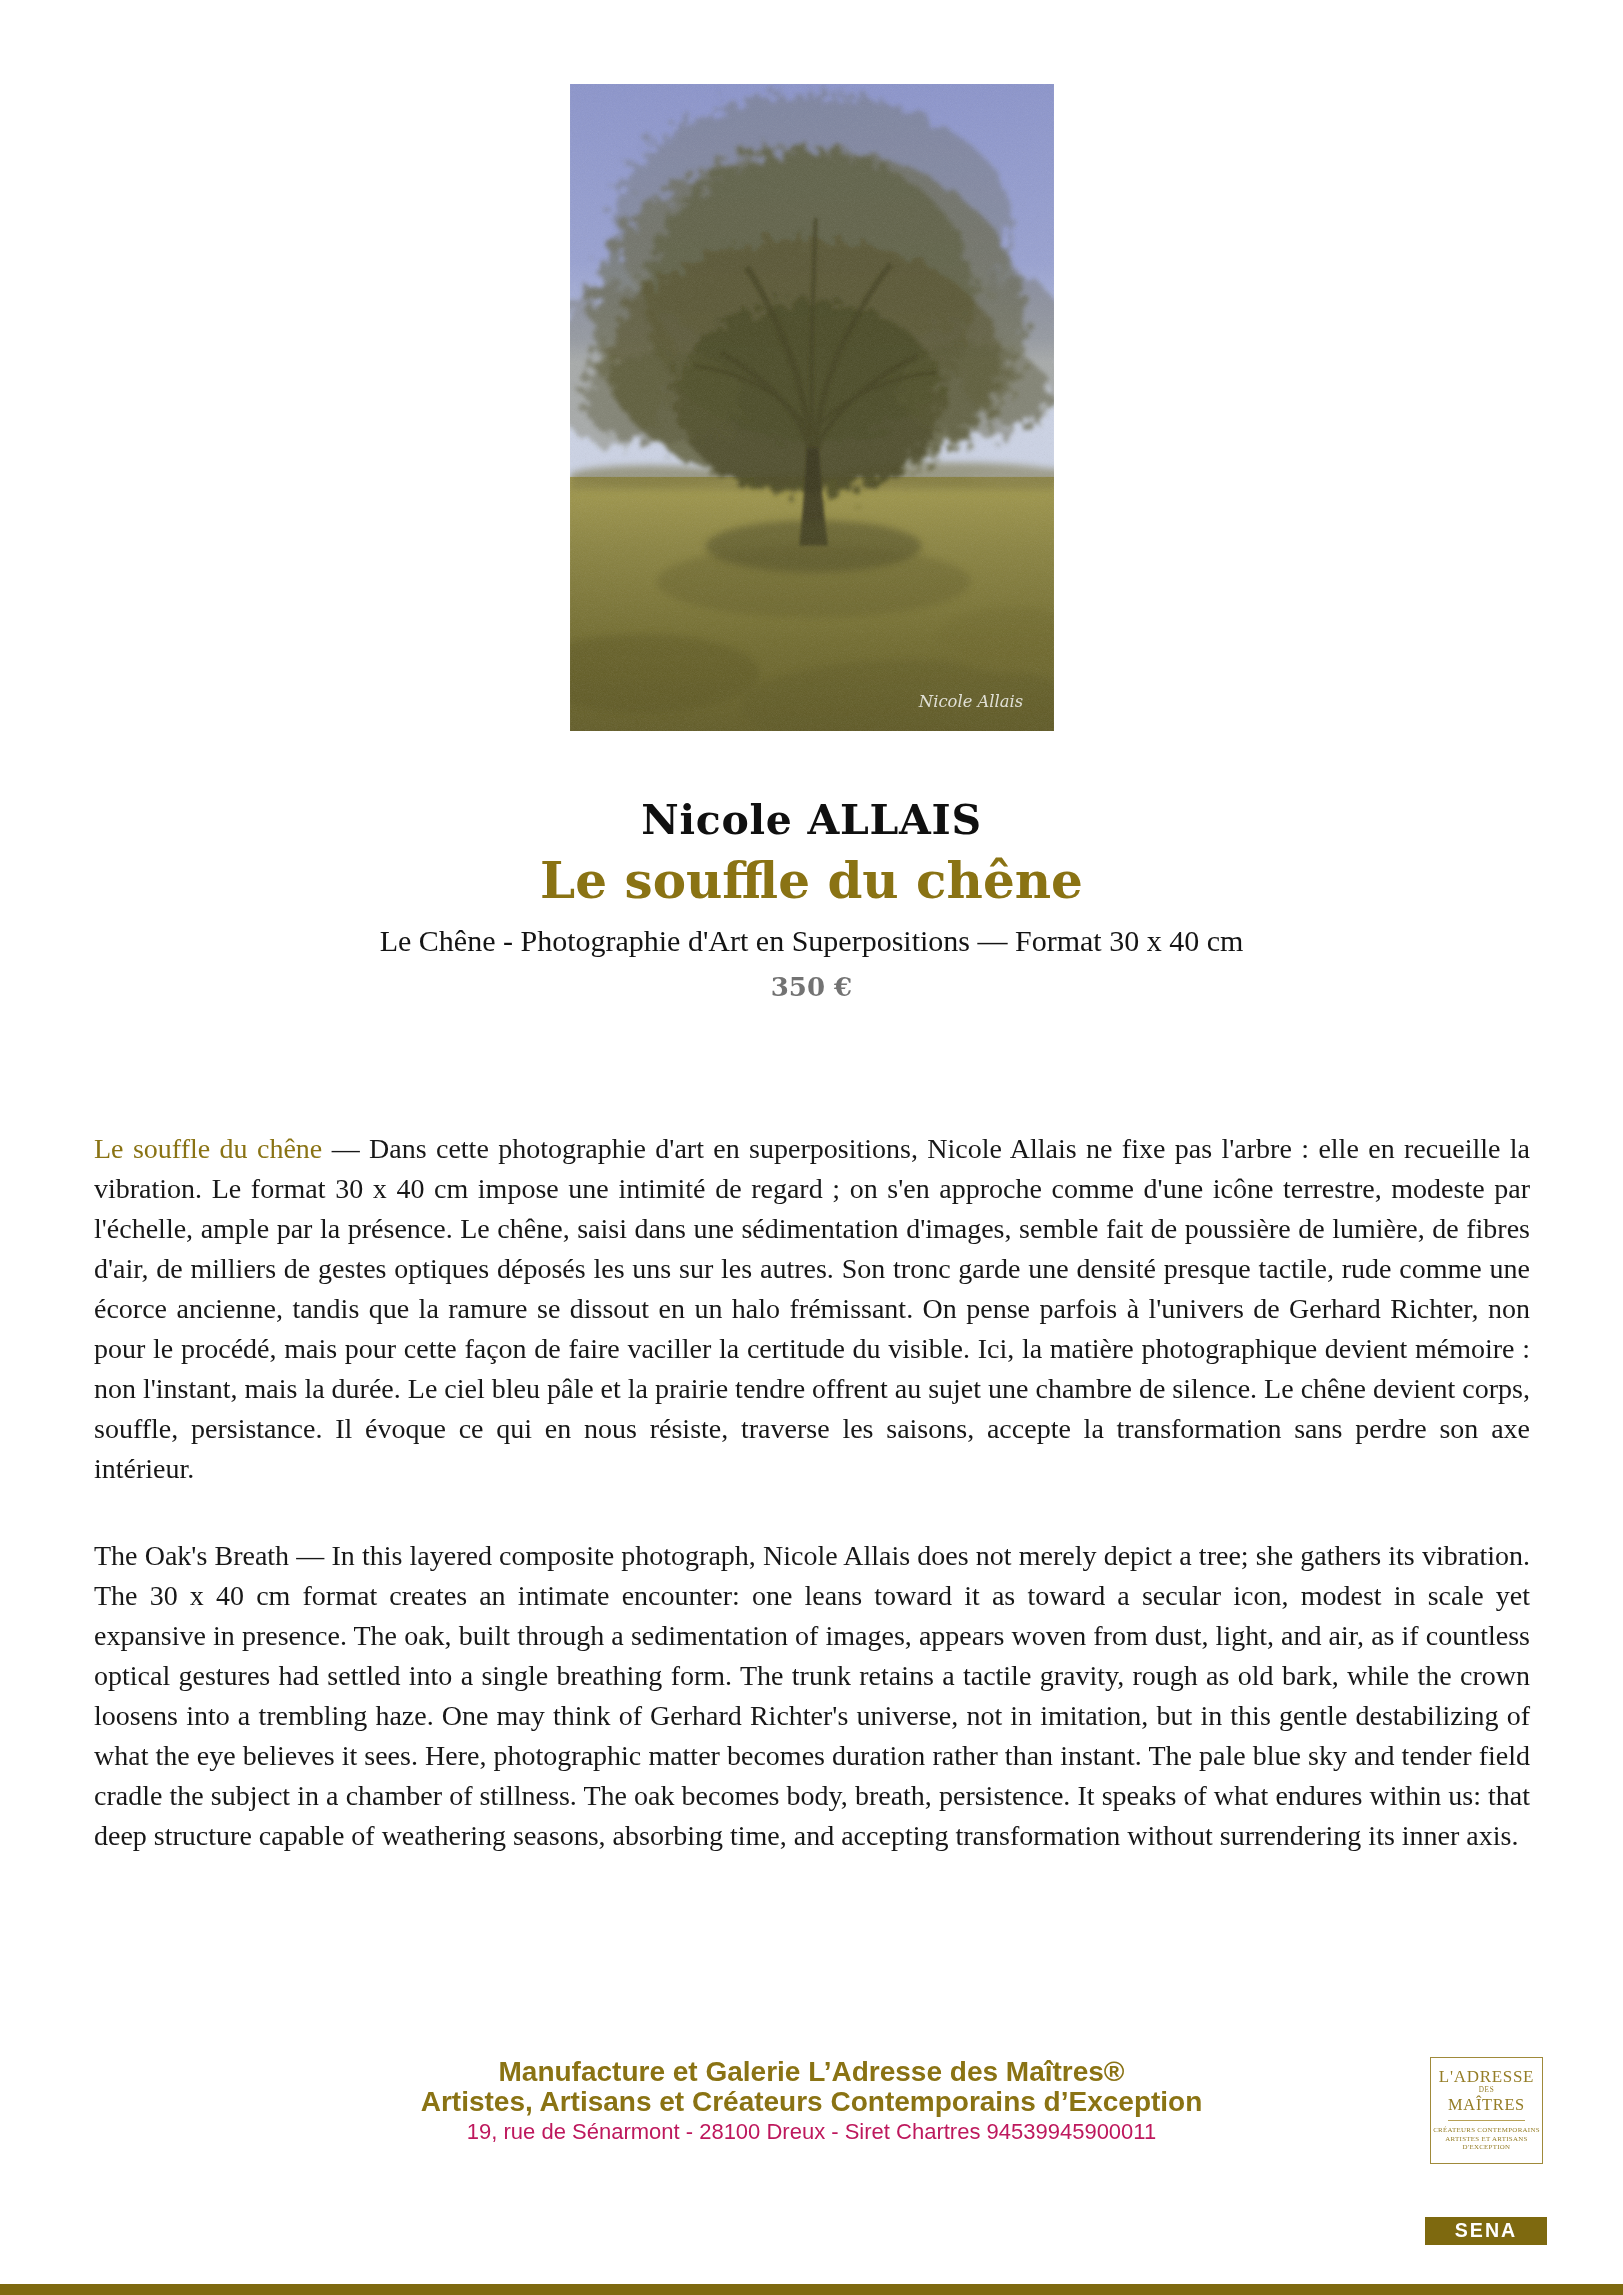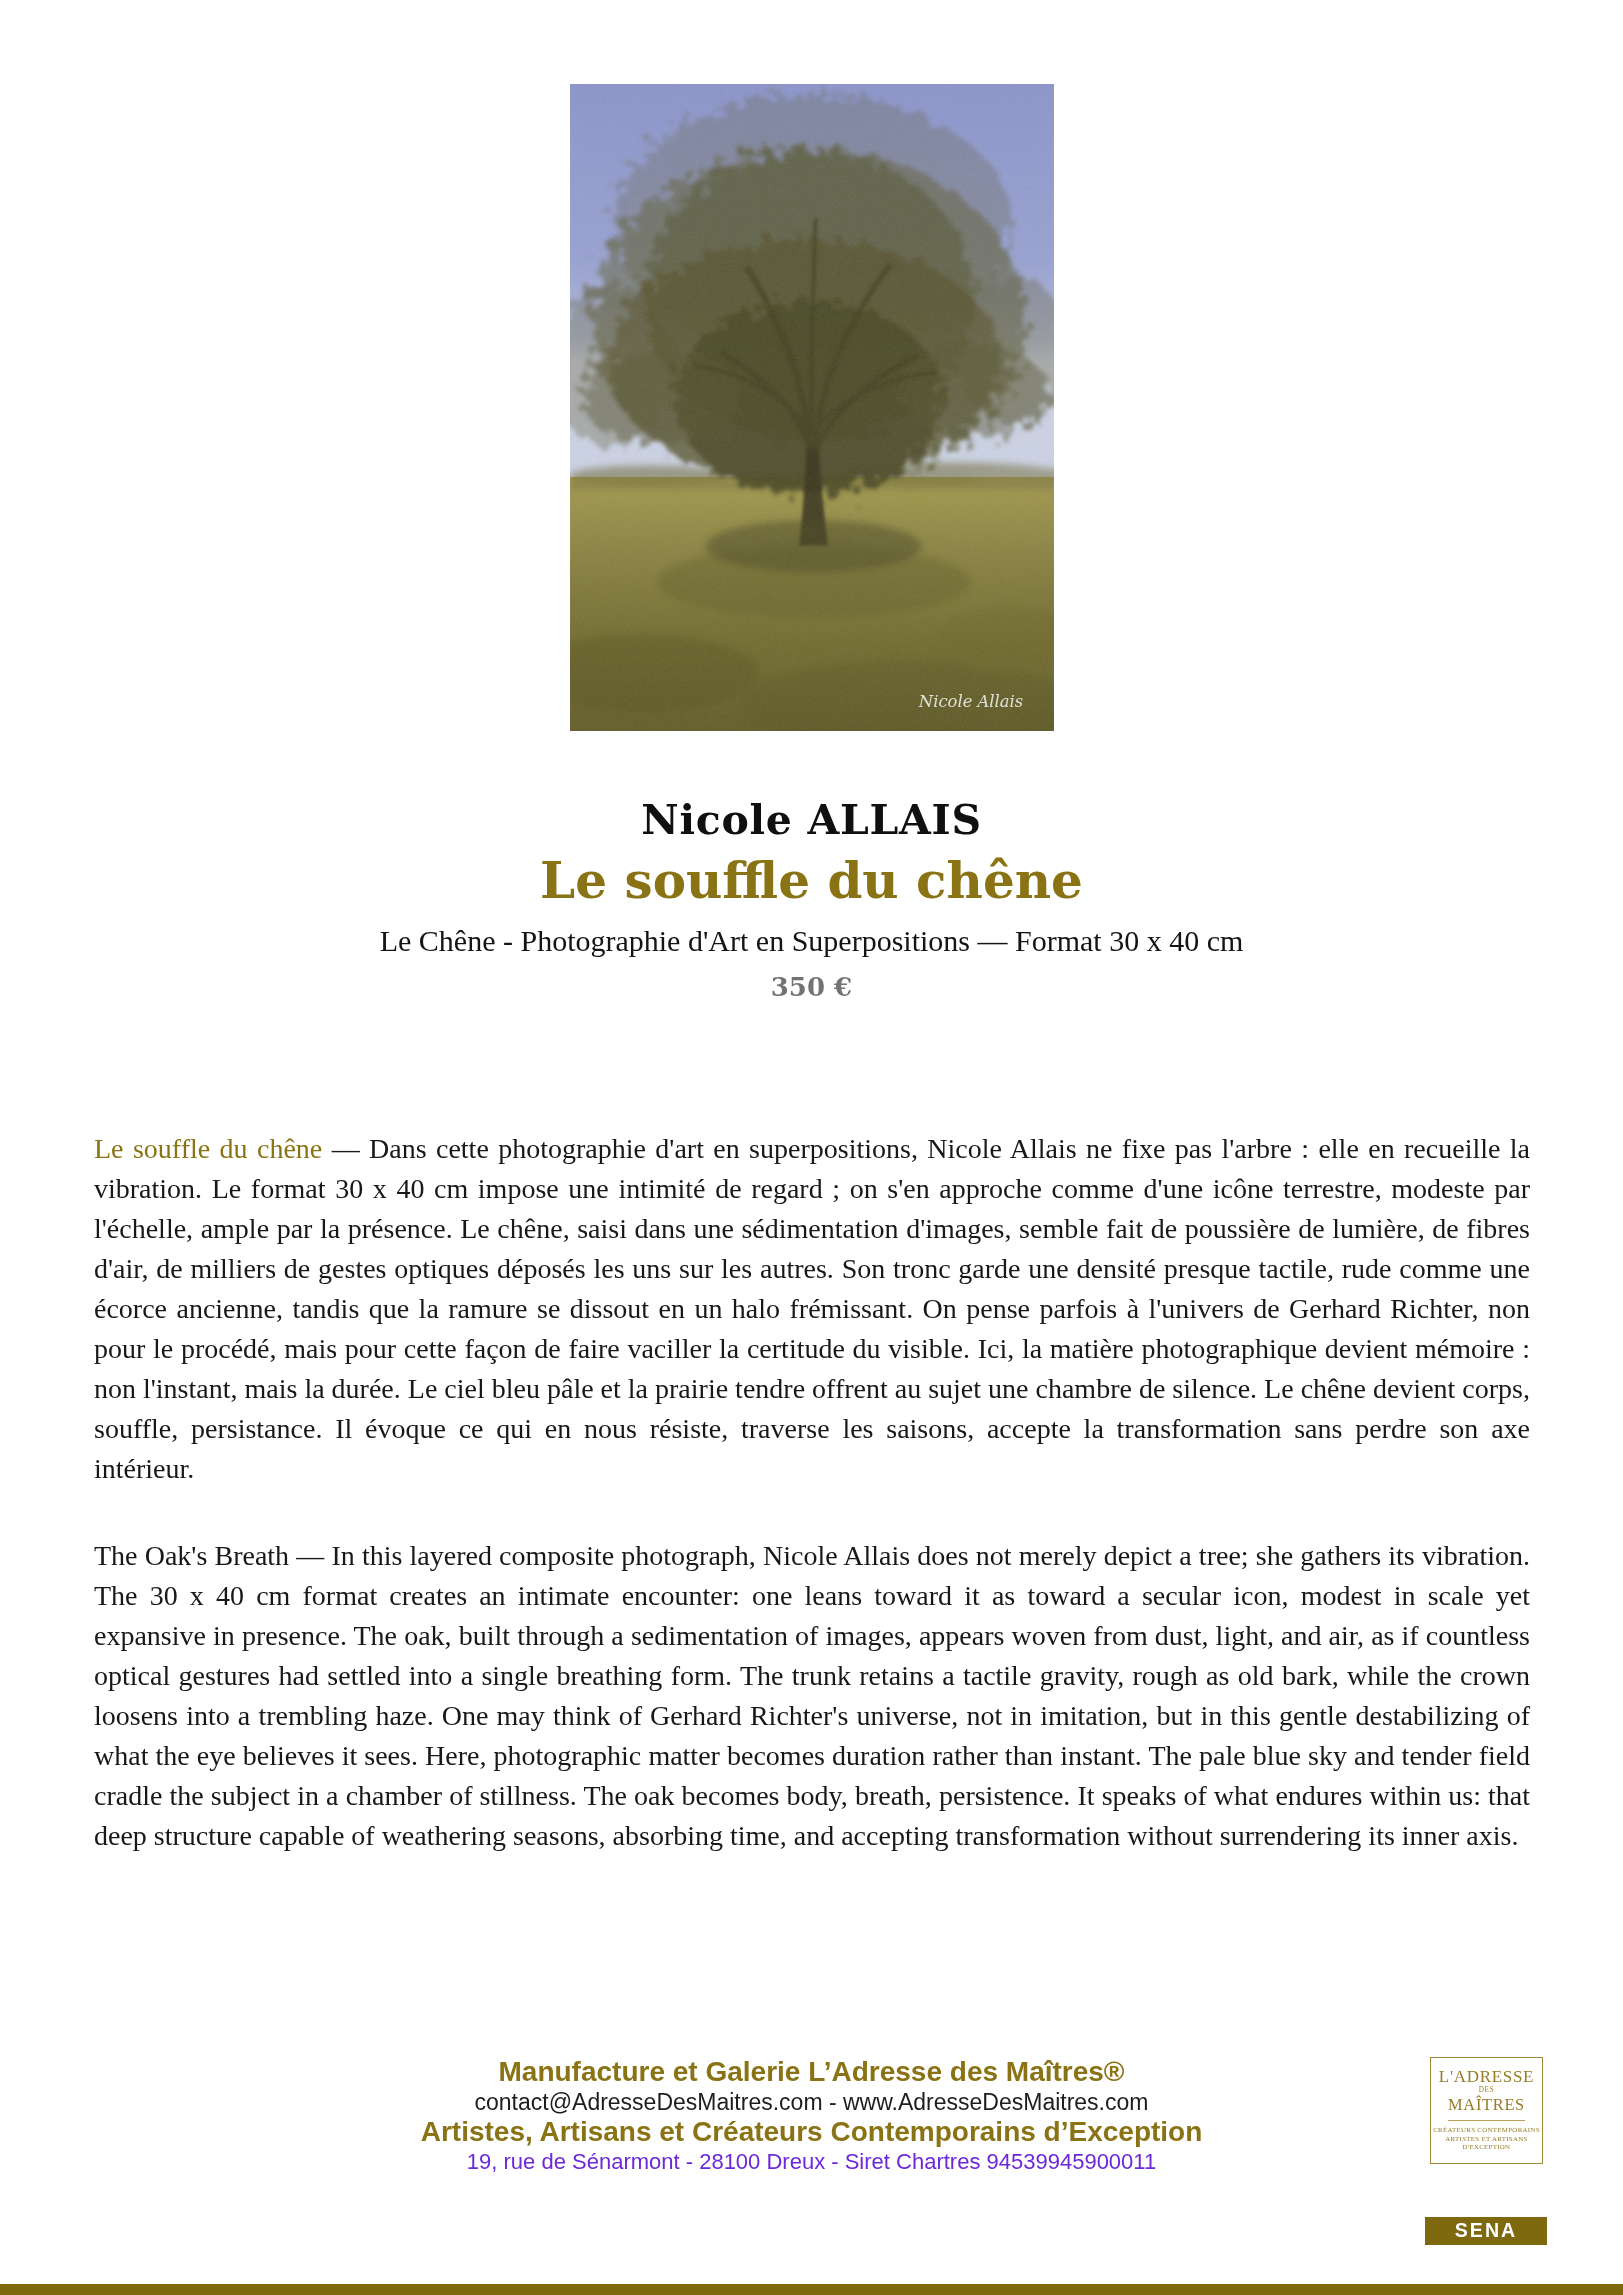--- a/index.html
+++ b/index.html
@@ -22,21 +22,21 @@
         font-size:28px;line-height:40px;color:#181818;}
   .para-fr{top:1129px;}
   .para-en{top:1536px;}
   .lead-gold{color:#8a7314;}
 
   
   .footer{position:absolute;left:0;right:0;top:2057px;text-align:center;
           font-family:"Liberation Sans",sans-serif;}
   .f-gold{color:#8a7314;font-weight:bold;font-size:28px;line-height:30px;}
   .f-dark{color:#1d1d1d;font-size:23px;line-height:30px;}
-  .f-dark2{color:#6d28d9;font-size:22px;line-height:30px;}
+  .f-dark2{color:#be185d;font-size:22px;line-height:30px;}
 
   
   .logo{position:absolute;left:1430px;top:2057px;width:113px;height:107px;box-sizing:border-box;
         border:1.3px solid #a08a3a;background:#ffffff;text-align:center;color:#957d26;
         font-family:"Liberation Serif",serif;}
   .logo-l1{font-size:17px;line-height:15.7px;letter-spacing:0.7px;margin-top:10.5px;}
   .logo-l2{font-size:7.2px;line-height:7.9px;letter-spacing:0.7px;margin-top:2.6px;}
   .logo-l3{font-size:16.4px;line-height:17.7px;letter-spacing:0.7px;margin-top:1.3px;}
   .logo-rule{width:77px;height:0.7px;background:#b7a055;margin:6.5px auto 5.2px auto;}
   .logo-s{font-size:6.9px;line-height:8.5px;letter-spacing:0.3px;}
@@ -150,21 +150,20 @@
   <div class="para para-fr">
     <span class="lead-gold">Le souffle du chêne</span><span> — Dans cette photographie d'art en superpositions, Nicole Allais ne fixe pas l'arbre : elle en recueille la vibration. Le format 30 x 40 cm impose une intimité de regard ; on s'en approche comme d'une icône terrestre, modeste par l'échelle, ample par la présence. Le chêne, saisi dans une sédimentation d'images, semble fait de poussière de lumière, de fibres d'air, de milliers de gestes optiques déposés les uns sur les autres. Son tronc garde une densité presque tactile, rude comme une écorce ancienne, tandis que la ramure se dissout en un halo frémissant. On pense parfois à l'univers de Gerhard Richter, non pour le procédé, mais pour cette façon de faire vaciller la certitude du visible. Ici, la matière photographique devient mémoire : non l'instant, mais la durée. Le ciel bleu pâle et la prairie tendre offrent au sujet une chambre de silence. Le chêne devient corps, souffle, persistance. Il évoque ce qui en nous résiste, traverse les saisons, accepte la transformation sans perdre son axe intérieur.</span>
   </div>
 
   <div class="para para-en">
     <span>The Oak's Breath — In this layered composite photograph, Nicole Allais does not merely depict a tree; she gathers its vibration. The 30 x 40 cm format creates an intimate encounter: one leans toward it as toward a secular icon, modest in scale yet expansive in presence. The oak, built through a sedimentation of images, appears woven from dust, light, and air, as if countless optical gestures had settled into a single breathing form. The trunk retains a tactile gravity, rough as old bark, while the crown loosens into a trembling haze. One may think of Gerhard Richter's universe, not in imitation, but in this gentle destabilizing of what the eye believes it sees. Here, photographic matter becomes duration rather than instant. The pale blue sky and tender field cradle the subject in a chamber of stillness. The oak becomes body, breath, persistence. It speaks of what endures within us: that deep structure capable of weathering seasons, absorbing time, and accepting transformation without surrendering its inner axis.</span>
   </div>
 
   <div class="footer">
     <div class="f-gold">Manufacture et Galerie L’Adresse des Maîtres®</div>
-    <div class="f-dark">contact@AdresseDesMaitres.com - www.AdresseDesMaitres.com</div>
     <div class="f-gold">Artistes, Artisans et Créateurs Contemporains d’Exception</div>
     <div class="f-dark2">19, rue de Sénarmont - 28100 Dreux - Siret Chartres 94539945900011</div>
   </div>
 
   <div class="logo">
     <div class="logo-l1">L'ADRESSE</div>
     <div class="logo-l2">DES</div>
     <div class="logo-l3">MAÎTRES</div>
     <div class="logo-rule"></div>
     <div class="logo-s">CRÉATEURS CONTEMPORAINS</div>

